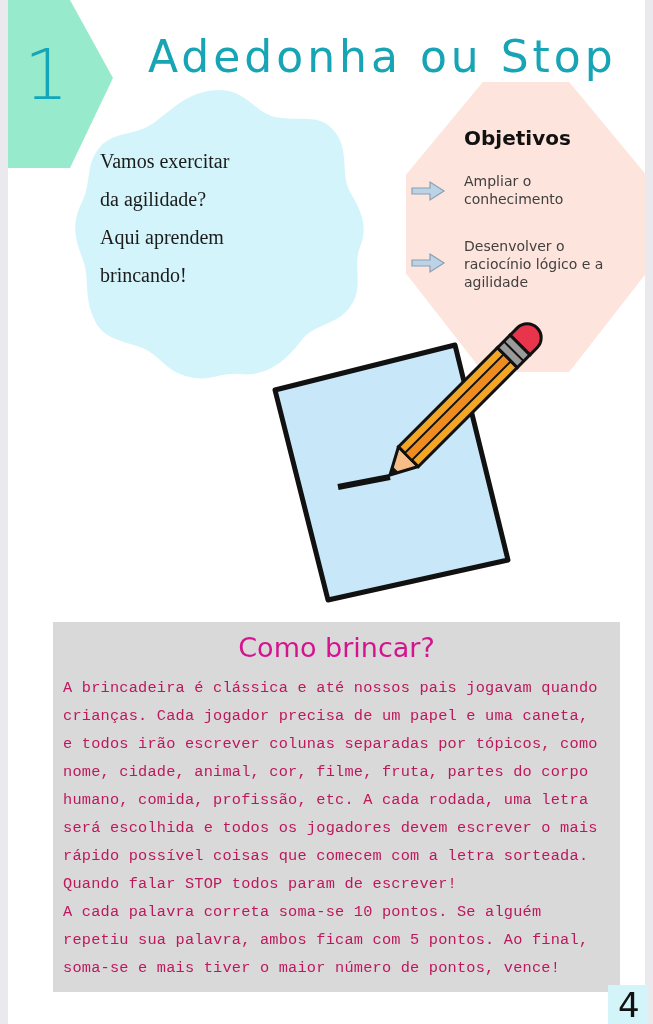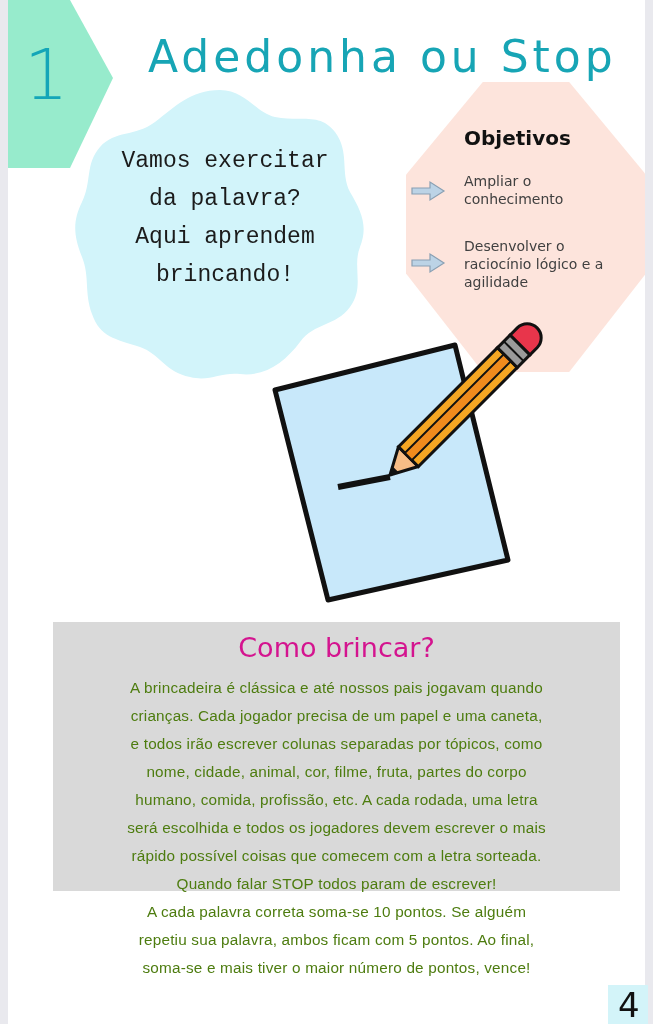--- a/index.html
+++ b/index.html
@@ -25,52 +25,52 @@
   .title {
     position: absolute; left: 140px; top: 12px; width: 490px;
     font-family: "DejaVu Sans", sans-serif; font-size: 44px; letter-spacing: 4px;
     color: #17a5b5; white-space: nowrap; line-height: 64px; margin-top: 13px;
   }
   .blob {
     position: absolute; left: 62px; top: 82px; width: 300px; height: 300px;
   }
   .blob-text {
     position: absolute; left: 92px; top: 142px; width: 250px;
-    text-align: center; font-family: Liberation Mono, monospace; font-size: 23px;
+    font-family: Liberation Serif, serif; font-size: 20px;
     line-height: 38px; color: #1b1b1b;
   }
   .octagon {
     position: absolute; left: 398px; top: 82px; width: 240px; height: 290px;
     background: #fde4dc;
     clip-path: polygon(32% 0, 68% 0, 100% 32%, 100% 66%, 68% 100%, 32% 100%, 0 66%, 0 32%);
   }
   .obj-title {
     position: absolute; left: 456px; top: 126px;
     font-family: "DejaVu Sans", sans-serif; font-weight: bold; font-size: 20px; color: #111;
   }
   .obj-item {
     position: absolute; left: 456px; width: 170px;
     font-family: "DejaVu Sans", sans-serif; font-size: 14px; line-height: 18px; color: #404040;
   }
   .obj-arrow {
     position: absolute; width: 36px; height: 22px;
   }
   .drawing { position: absolute; left: 260px; top: 305px; width: 300px; height: 310px; }
   .how-box {
-    position: absolute; left: 45px; top: 622px; width: 567px; height: 269px;
+    position: absolute; left: 45px; top: 622px; width: 567px; height: 370px;
     background: #d9d9d9;
   }
   .how-title {
     position: absolute; left: 0; top: 10px; width: 100%; text-align: center;
     font-family: "DejaVu Sans", sans-serif; font-size: 27px; color: #d4148f;
   }
   .how-body {
     position: absolute; left: 10px; top: 52px; width: 547px;
-    text-align: center; font-family: Liberation Sans, sans-serif; font-size: 15.3px;
-    line-height: 28px; color: #4d7c0f; letter-spacing: 0.2px;
+    font-family: Liberation Mono, monospace; font-size: 15.3px;
+    line-height: 28px; color: #be185d; letter-spacing: 0.2px;
   }
   .how-body p { margin: 0; }
   .page-num {
     position: absolute; left: 608px; top: 985px; width: 40px; height: 39px;
     background: #d3f4f9;
   }
   .page-num span {
     position: absolute; left: 10px; top: 0; font-size: 34px; line-height: 40px;
     font-family: "DejaVu Sans", sans-serif; color: #111;
   }
@@ -84,21 +84,21 @@
     <span>1</span>
   </div>
 
   <div class="title">Adedonha ou Stop</div>
 
   <svg class="blob" viewBox="0 0 300 300">
     <path fill="#d2f4fa" d="M150 8 C175 8 185 30 205 35 C230 40 250 30 265 50 C280 70 270 90 280 110 C292 130 298 145 290 165 C282 185 295 205 280 225 C265 245 245 240 230 260 C215 280 195 295 170 292 C150 290 140 300 120 295 C95 290 90 272 70 265 C45 257 30 255 22 232 C14 210 20 195 12 175 C4 155 2 140 12 120 C22 100 15 82 30 65 C45 48 65 55 85 40 C105 25 120 8 150 8 Z"></path>
   </svg>
   <div class="blob-text">
     <div>Vamos exercitar</div>
-    <div>da palavra?</div>
+    <div>da agilidade?</div>
     <div>Aqui aprendem</div>
     <div>brincando!</div>
   </div>
 
   <div class="octagon"></div>
   <div class="obj-title">Objetivos</div>
 
   <svg class="obj-arrow" style="left:402px; top:180px;" viewBox="0 0 36 22">
     <path d="M2 8 L20 8 L20 2 L34 11 L20 20 L20 14 L2 14 Z" fill="#bcd3e6" stroke="#8aa0b3" stroke-width="1.2"></path>
   </svg>

